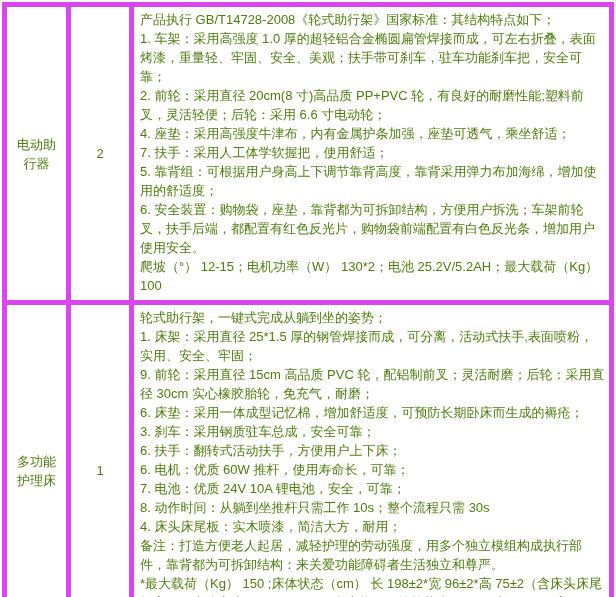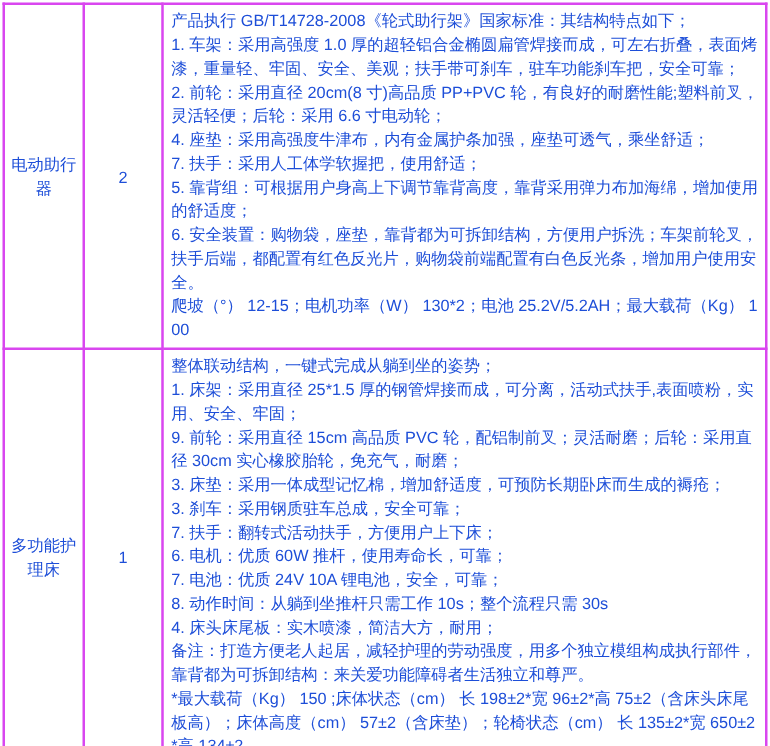--- a/index.html
+++ b/index.html
@@ -20,24 +20,24 @@
     background: #ffffff;
     box-sizing: border-box;
     padding: 2px;
   }
   table.spec-table {
     width: 612px;
     border-collapse: collapse;
     table-layout: fixed;
   }
   table.spec-table td {
-    border: 2px solid #d946ef;
+    border: 5px solid #d946ef;
     font-size: 13px;
     line-height: 19px;
-    color: #1d4ed8;
+    color: #4d7c0f;
     box-sizing: border-box;
   }
   col.c-name { width: 64px; }
   col.c-qty  { width: 63px; }
   col.c-desc { width: auto; }
   td.name-cell, td.qty-cell {
     text-align: center;
     vertical-align: middle;
     padding: 2px 4px;
     word-break: break-all;
@@ -85,26 +85,26 @@
         </td>
       </tr>
       <tr class="row-2">
         <td class="name-cell">
           <span>多功能护理床</span>
         </td>
         <td class="qty-cell">
           <span>1</span>
         </td>
         <td class="desc-cell">
-          <p>整体联动结构，一键式完成从躺到坐的姿势；</p>
+          <p>轮式助行架，一键式完成从躺到坐的姿势；</p>
           <p>1. 床架：采用直径 25*1.5 厚的钢管焊接而成，可分离，活动式扶手,表面喷粉，实用、安全、牢固；</p>
           <p>9. 前轮：采用直径 15cm 高品质 PVC 轮，配铝制前叉；灵活耐磨；后轮：采用直径 30cm 实心橡胶胎轮，免充气，耐磨；</p>
-          <p>3. 床垫：采用一体成型记忆棉，增加舒适度，可预防长期卧床而生成的褥疮；</p>
+          <p>6. 床垫：采用一体成型记忆棉，增加舒适度，可预防长期卧床而生成的褥疮；</p>
           <p>3. 刹车：采用钢质驻车总成，安全可靠；</p>
-          <p>7. 扶手：翻转式活动扶手，方便用户上下床；</p>
+          <p>6. 扶手：翻转式活动扶手，方便用户上下床；</p>
           <p>6. 电机：优质 60W 推杆，使用寿命长，可靠；</p>
           <p>7. 电池：优质 24V 10A 锂电池，安全，可靠；</p>
           <p>8. 动作时间：从躺到坐推杆只需工作 10s；整个流程只需 30s</p>
           <p>4. 床头床尾板：实木喷漆，简洁大方，耐用；</p>
           <p>备注：打造方便老人起居，减轻护理的劳动强度，用多个独立模组构成执行部件，靠背都为可拆卸结构：来关爱功能障碍者生活独立和尊严。</p>
           <p>*最大载荷（Kg） 150 ;床体状态（cm） 长 198±2*宽 96±2*高 75±2（含床头床尾板高）；床体高度（cm） 57±2（含床垫）；轮椅状态（cm） 长 135±2*宽 650±2*高 134±2</p>
         </td>
       </tr>
     </tbody>
   </table>

